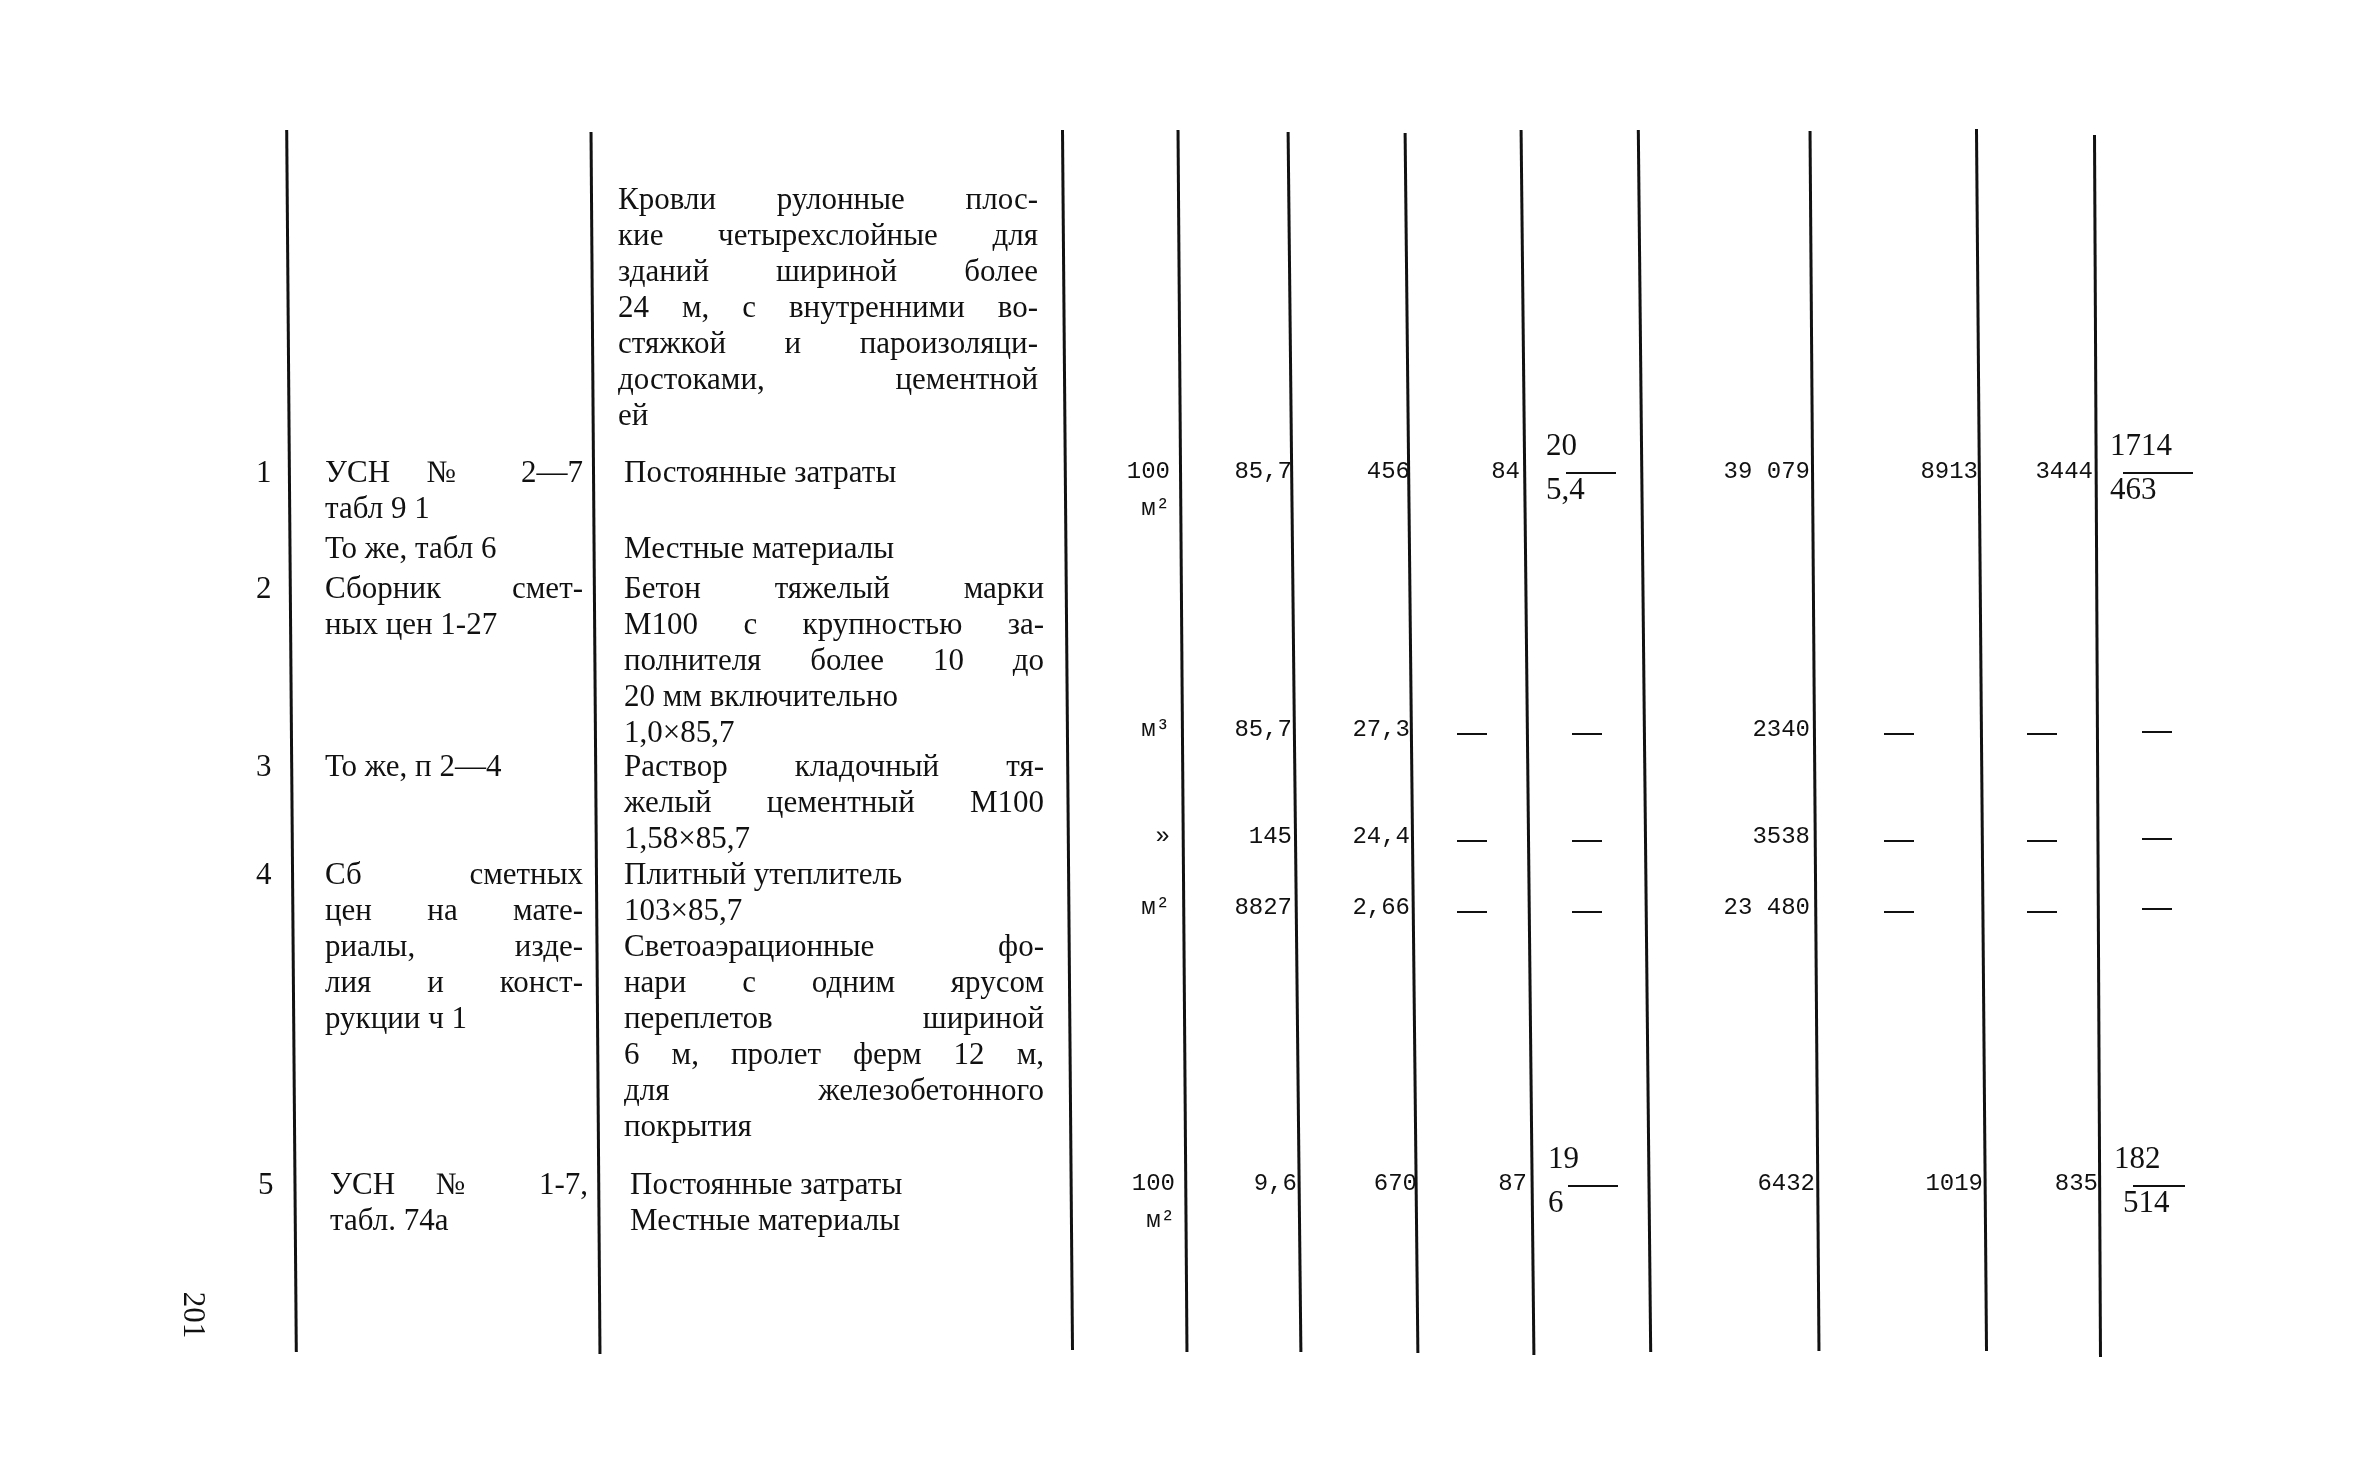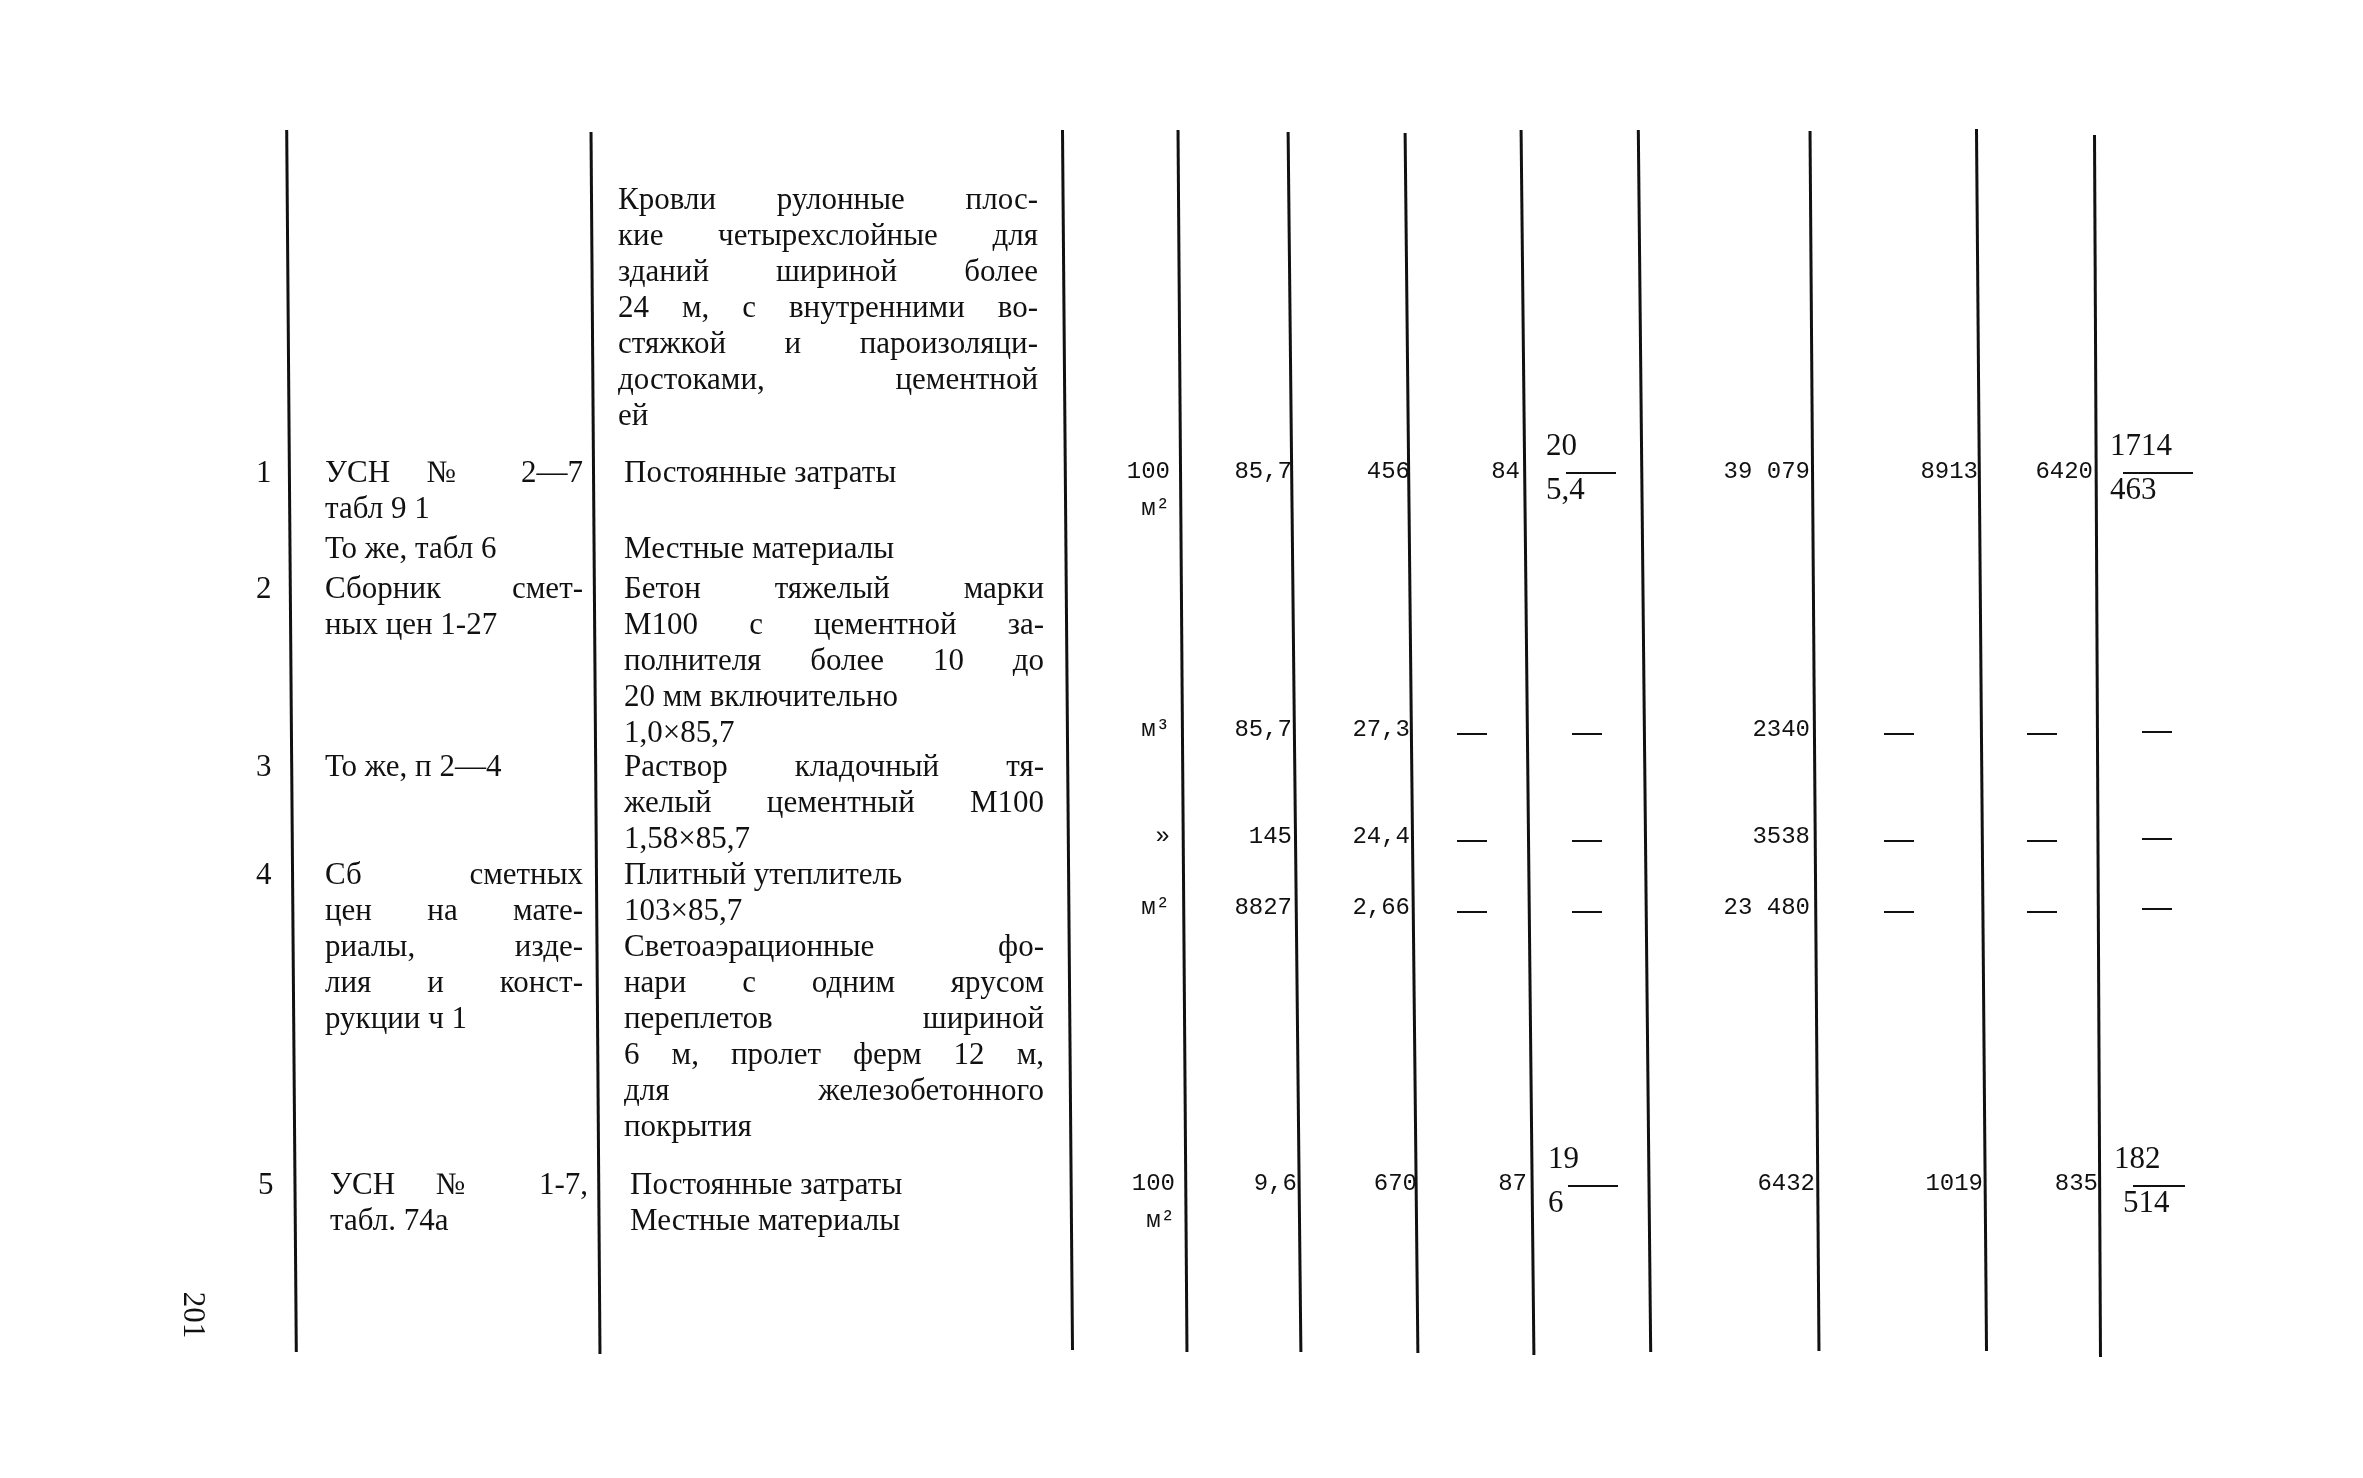--- a/index.html
+++ b/index.html
@@ -58,37 +58,37 @@
   <div class="num" style="left:1192px;top:454px;width:100px;">85,7</div>
   <div class="num" style="left:1300px;top:454px;width:110px;">456</div>
   <div class="num" style="left:1420px;top:454px;width:100px;">84</div>
   <div class="frac" style="left:1546px;top:427px;width:90px;">
     <span>20</span>
     <span class="bar" style="width:50px;"></span>
     <span style="position:relative;top:-12px;">5,4</span>
   </div>
   <div class="num" style="left:1650px;top:454px;width:160px;">39 079</div>
   <div class="num" style="left:1820px;top:454px;width:158px;">8913</div>
-  <div class="num" style="left:1985px;top:454px;width:108px;">6420</div>
+  <div class="num" style="left:1985px;top:454px;width:108px;">3444</div>
   <div class="frac" style="left:2110px;top:427px;width:95px;">
     <span>1714</span>
     <span class="bar" style="width:70px;"></span>
     <span style="position:relative;top:-12px;">463</span>
   </div>
 </div>
 
 <div>
   <div class="t" style="left:256px;top:570px;">2</div>
   <div style="position:absolute;left:325px;top:570px;width:258px;">
     <div class="jl" style="position:relative;text-align:justify;text-align-last:justify;">Сборник смет-</div>
     <div class="jl" style="position:relative;">ных цен 1-27</div>
   </div>
   <div style="position:absolute;left:624px;top:570px;width:420px;">
     <div class="jl" style="position:relative;text-align:justify;text-align-last:justify;">Бетон тяжелый марки</div>
-    <div class="jl" style="position:relative;text-align:justify;text-align-last:justify;">М100 с цементной за-</div>
+    <div class="jl" style="position:relative;text-align:justify;text-align-last:justify;">М100 с крупностью за-</div>
     <div class="jl" style="position:relative;text-align:justify;text-align-last:justify;">полнителя более 10 до</div>
     <div class="jl" style="position:relative;">20 мм включительно</div>
     <div class="jl" style="position:relative;">1,0×85,7</div>
   </div>
   <div class="num unit" style="left:1090px;top:712px;width:80px;">м³</div>
   <div class="num" style="left:1192px;top:712px;width:100px;">85,7</div>
   <div class="num" style="left:1300px;top:712px;width:110px;">27,3</div>
   <div class="dash" style="left:1457px;top:733px;width:30px;"></div>
   <div class="dash" style="left:1572px;top:733px;width:30px;"></div>
   <div class="num" style="left:1650px;top:712px;width:160px;">2340</div>

